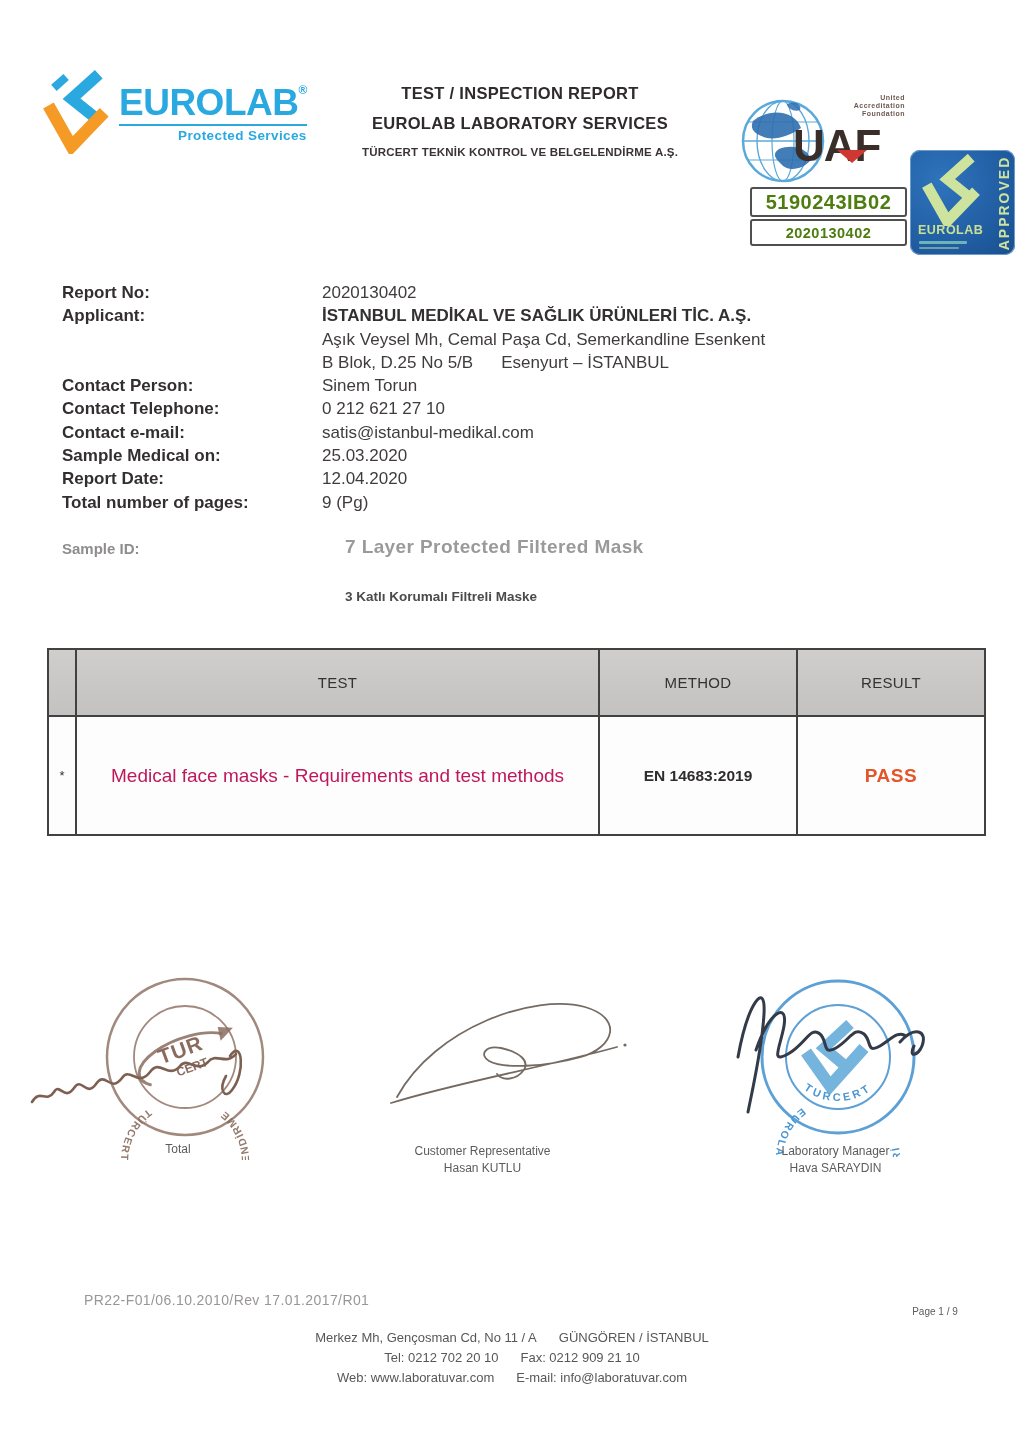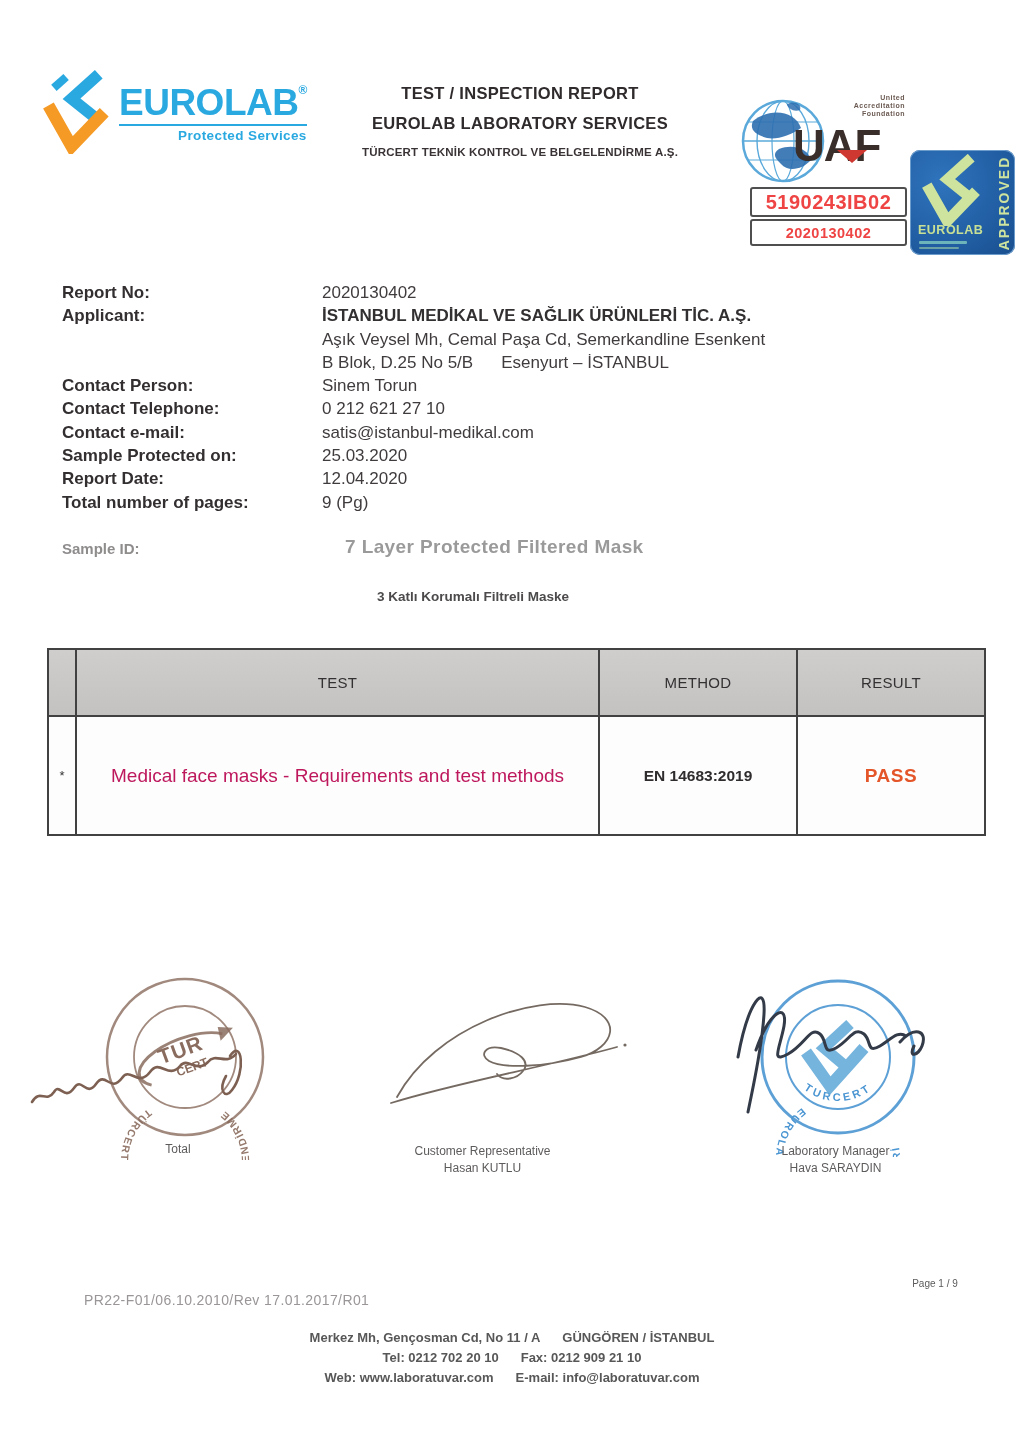--- a/index.html
+++ b/index.html
@@ -15,21 +15,21 @@
   .brand-reg { font-size:12px; vertical-align:top; color:#2aa9e1; }
   .brand-rule { height:0; border-bottom:2.5px solid #2aa9e1; margin-top:3px; }
   .brand-tagline { text-align:right; font-size:13.5px; font-weight:bold; color:#2aa9e1; letter-spacing:0.4px; margin-top:2px; }
 
   .title-block { position:absolute; left:330px; top:84px; width:380px; text-align:center; color:#2f2a2b; }
   .title-1 { font-size:16.5px; font-weight:bold; letter-spacing:0.3px; }
   .title-2 { font-size:16.5px; font-weight:bold; letter-spacing:0.3px; margin-top:11px; }
   .title-3 { font-size:11.5px; font-weight:bold; letter-spacing:0.2px; margin-top:13px; color:#3a3335; }
 
   .uaf-svg { position:absolute; left:733px; top:84px; }
-  .cert-box { position:absolute; left:750px; width:157px; background:#fff; border:2px solid #4f4f4f; border-radius:3px; display:flex; align-items:center; justify-content:center; color:#ef4444; }
+  .cert-box { position:absolute; left:750px; width:157px; background:#fff; border:2px solid #4f4f4f; border-radius:3px; display:flex; align-items:center; justify-content:center; color:#4d7c0f; }
   .cert-box-1 { top:187px; height:30px; font-size:20px; font-weight:bold; letter-spacing:0.5px; }
   .cert-box-2 { top:219px; height:27px; font-size:14.5px; font-weight:bold; letter-spacing:0.5px; }
 
   .approved-stamp { position:absolute; left:910px; top:150px; width:105px; height:105px;
     background:radial-gradient(circle at 30% 30%, #2f74bd, #1f5a9e 70%, #1a4f8e); border-radius:10px; box-shadow:0 0 0 1px #6b9ccc inset; }
   .approved-stamp .stamp-check { position:absolute; left:6px; top:4px; }
   .approved-brand { position:absolute; left:8px; bottom:18px; font-size:12.5px; font-weight:bold; color:#c8e095; letter-spacing:0.5px; }
   .approved-subline { position:absolute; left:9px; bottom:11px; width:48px; height:3px; background:#7fc9c0; opacity:0.8; border-radius:1px; }
   .approved-subline2 { position:absolute; left:9px; bottom:6px; width:40px; height:2px; background:#9fd0a8; opacity:0.6; border-radius:1px; }
   .approved-vertical { position:absolute; right:3px; top:50%; transform:translateY(-50%) rotate(180deg); writing-mode:vertical-rl;
@@ -39,21 +39,21 @@
   .info-block { position:absolute; left:62px; top:283px; width:880px; font-size:17px; }
   .info-row { display:flex; height:23.3px; align-items:flex-start; }
   .info-label { width:260px; font-weight:bold; color:#332f30; }
   .info-value { color:#403c3d; }
   .bold-value { font-weight:bold; color:#333031; }
   .gap-span { margin-left:28px; }
 
   
   .sample-label { position:absolute; left:62px; top:540px; font-size:15px; font-weight:bold; color:#8f8c8c; }
   .sample-en { position:absolute; left:345px; top:536px; font-size:19px; font-weight:bold; color:#9b9a9a; letter-spacing:0.4px; }
-  .sample-tr { position:absolute; left:345px; top:589px; font-size:13.5px; font-weight:bold; color:#4c4a4b;margin-left:32px; }
+  .sample-tr { position:absolute; left:345px; top:589px; font-size:13.5px; font-weight:bold; color:#4c4a4b; }
 
   
   .test-table { position:absolute; left:47px; top:648px; width:937px; border-collapse:collapse; table-layout:fixed; }
   .test-table th, .test-table td { border:2px solid #414141; text-align:center; vertical-align:middle; }
   .test-table th { height:67px; background:linear-gradient(#cfcecd,#c3c2c1); font-size:15px; font-weight:normal; color:#343132; letter-spacing:0.3px; }
   .test-table td { height:119px; background:#fdfdfd; }
   .col-marker { width:28px; }
   .col-test { width:523px; }
   .col-method { width:198px; }
   .col-result { width:188px; }
@@ -66,22 +66,22 @@
   .seal-svg { position:absolute; left:30px; top:960px; }
   .sig-mid-svg { position:absolute; left:385px; top:985px; }
   .stamp-svg { position:absolute; left:718px; top:962px; }
   .sig-caption { position:absolute; text-align:center; font-size:12px; color:#5e5b5b; line-height:17px; }
   .cap-seal { left:118px; top:1141px; width:120px; }
   .cap-mid { left:395px; top:1143px; width:175px; }
   .cap-right { left:748px; top:1143px; width:175px; }
 
   
   .doc-code { position:absolute; left:55px; top:1292px; font-size:14px; color:#9a9698; letter-spacing:0.4px;margin-left:29px; }
-  .page-indicator { position:absolute; left:895px; top:1278px; width:80px; font-size:10px; color:#5c5a5a; text-align:center; }
-  .footer-lines { position:absolute; left:212px; top:1328px; width:600px; text-align:center; font-size:13px; font-weight:bold; color:#575757; line-height:20px; }
+  .page-indicator { position:absolute; left:895px; top:1306px; width:80px; font-size:10px; color:#5c5a5a; text-align:center; }
+  .footer-lines { position:absolute; left:212px; top:1328px; width:600px; text-align:center; font-size:13px; font-weight:normal; color:#575757; line-height:20px; }
   .footer-lines .sep { display:inline-block; width:22px; }
 </style>
 </head>
 <body>
 
 <div class="page">
 
   <div class="logo-block">
     <svg class="logo-icon" viewBox="0 0 100 120">
       <polyline points="34,10 16,26" fill="none" stroke="#2aa9e1" stroke-width="12"></polyline>
@@ -157,21 +157,21 @@
     </div>
     <div class="info-row">
       <div class="info-label">Contact Telephone:</div>
       <div class="info-value">0 212 621 27 10</div>
     </div>
     <div class="info-row">
       <div class="info-label">Contact e-mail:</div>
       <div class="info-value">satis@istanbul-medikal.com</div>
     </div>
     <div class="info-row">
-      <div class="info-label">Sample Protected on:</div>
+      <div class="info-label">Sample Medical on:</div>
       <div class="info-value">25.03.2020</div>
     </div>
     <div class="info-row">
       <div class="info-label">Report Date:</div>
       <div class="info-value">12.04.2020</div>
     </div>
     <div class="info-row">
       <div class="info-label">Total number of pages:</div>
       <div class="info-value">9 (Pg)</div>
     </div>

